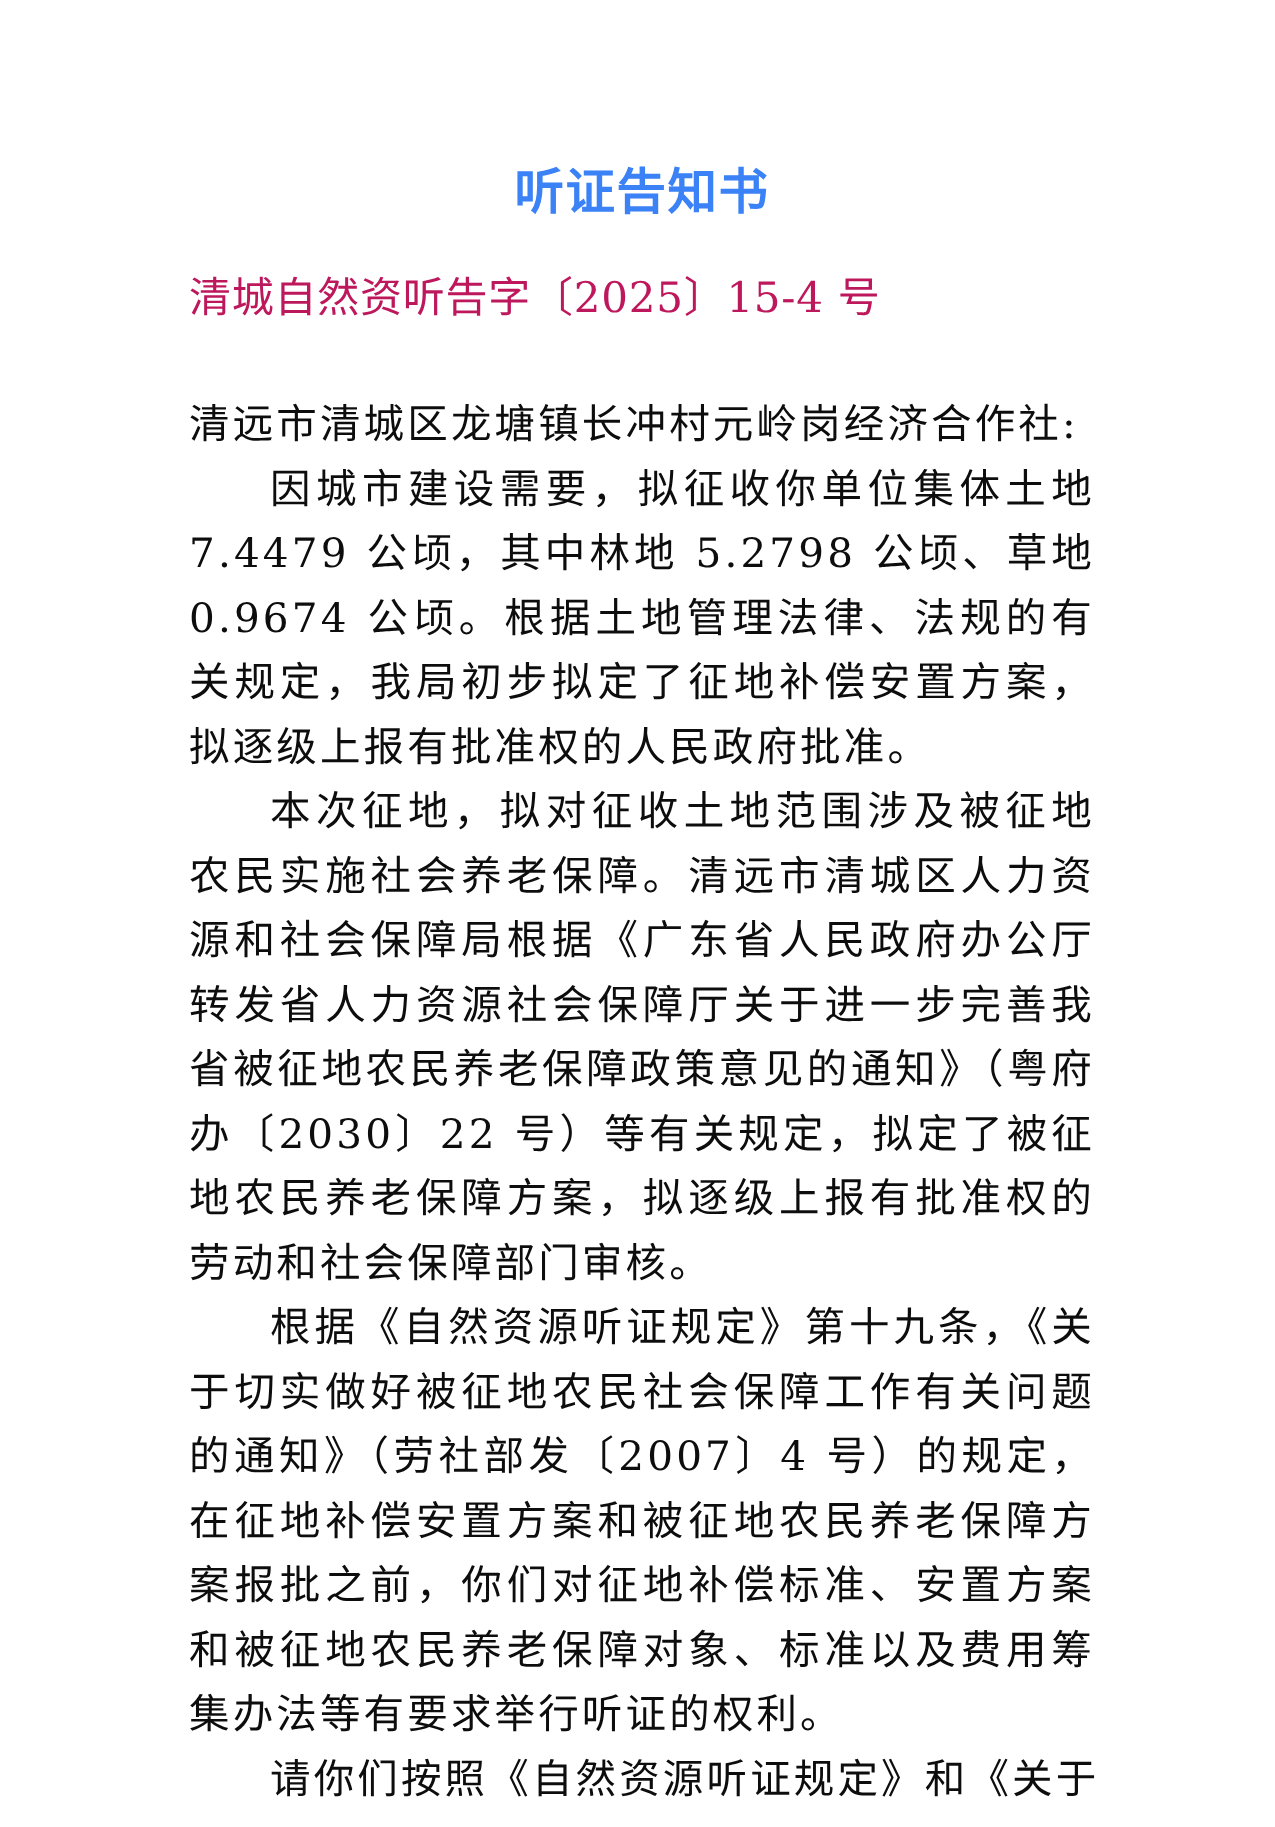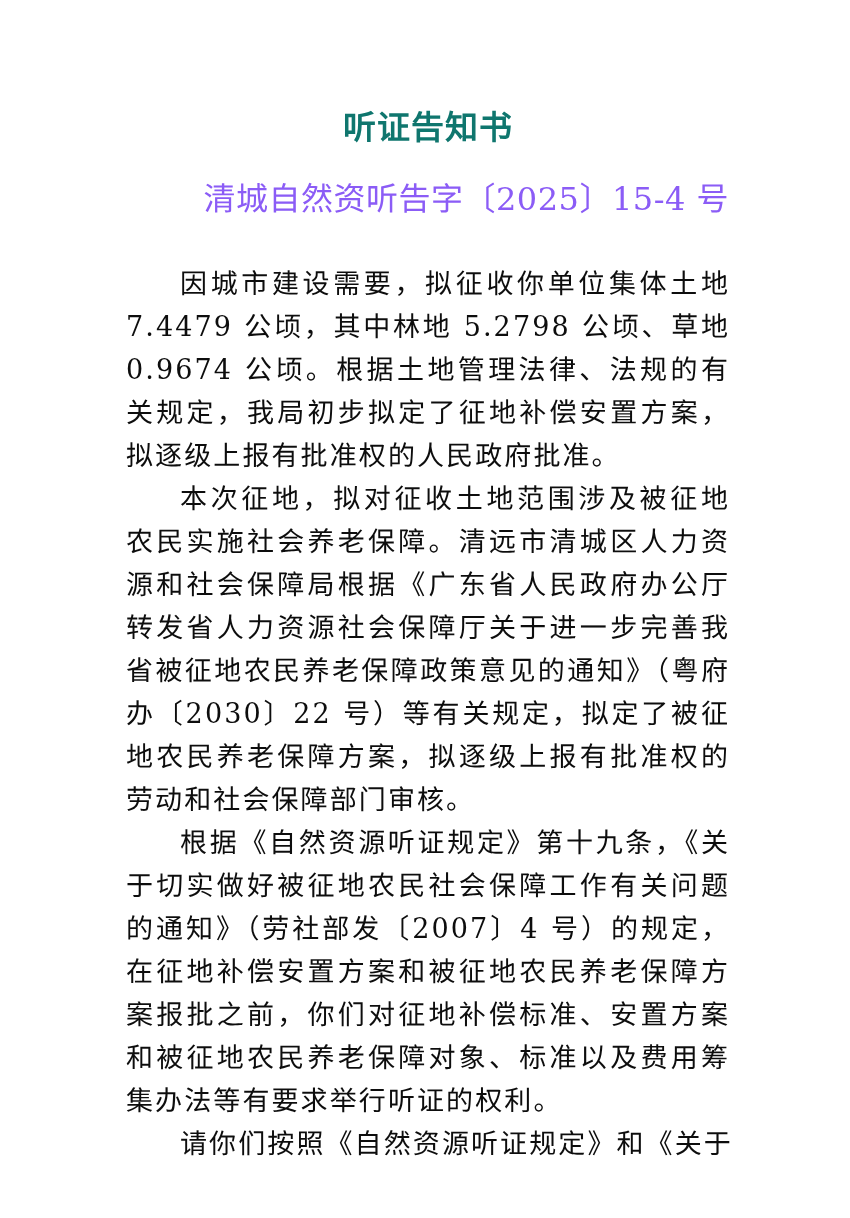--- a/index.html
+++ b/index.html
@@ -29,31 +29,31 @@
     width: 604px;
   }
   .doc-title {
     text-align: center;
     font-family: "DejaVu Sans", "Liberation Sans", sans-serif;
     font-weight: bold;
     font-size: 33px;
     line-height: 40px;
     letter-spacing: 1px;
     padding-top: 108px;
-    color: #0f766e;
+    color: #3b82f6;
   }
   .doc-number {
-    text-align: right;
-    font-size: 32px;
+    text-align: left;
+    font-size: 28px;
     line-height: 34px;
     letter-spacing: 0.5px;
     padding-top: 34px;
     padding-right: 1px;
     white-space: nowrap;
-    color: #8b5cf6;
+    color: #be185d;
   }
   .body-block {
     padding-top: 46px;
     font-size: 27px;
     line-height: 43px;
     letter-spacing: 2.1px;
     text-align: justify;
     text-justify: inter-ideograph;
     color: #0d0d0d;
   }
@@ -75,20 +75,21 @@
 
 <div class="page">
   <div class="content">
 
     <div class="doc-title">听证告知书</div>
 
     <div class="doc-number">清城自然资听告字〔2025〕15-4 号</div>
 
     <div class="body-block">
 
+      <p class="addressee">清远市清城区龙塘镇长冲村元岭岗经济合作社:</p>
 
       <p class="para">因城市建设需要，拟征收你单位集体土地 7.4479 公顷，其中林地 5.2798 公顷、草地 0.9674 公顷。根据土地管理法律、法规的有关规定，我局初步拟定了征地补偿安置方案，拟逐级上报有批准权的人民政府批准。</p>
 
       <p class="para">本次征地，拟对征收土地范围涉及被征地农民实施社会养老保障。清远市清城区人力资源和社会保障局根据《广东省人民政府办公厅转发省人力资源社会保障厅关于进一步完善我省被征地农民养老保障政策意见的通知》（粤府办〔2030〕22 号）等有关规定，拟定了被征地农民养老保障方案，拟逐级上报有批准权的劳动和社会保障部门审核。</p>
 
       <p class="para">根据《自然资源听证规定》第十九条，《关于切实做好被征地农民社会保障工作有关问题的通知》（劳社部发〔2007〕4 号）的规定，在征地补偿安置方案和被征地农民养老保障方案报批之前，你们对征地补偿标准、安置方案和被征地农民养老保障对象、标准以及费用筹集办法等有要求举行听证的权利。</p>
 
       <p class="para clipped">请你们按照《自然资源听证规定》和《关于切实做好被</p>
 
     </div>

